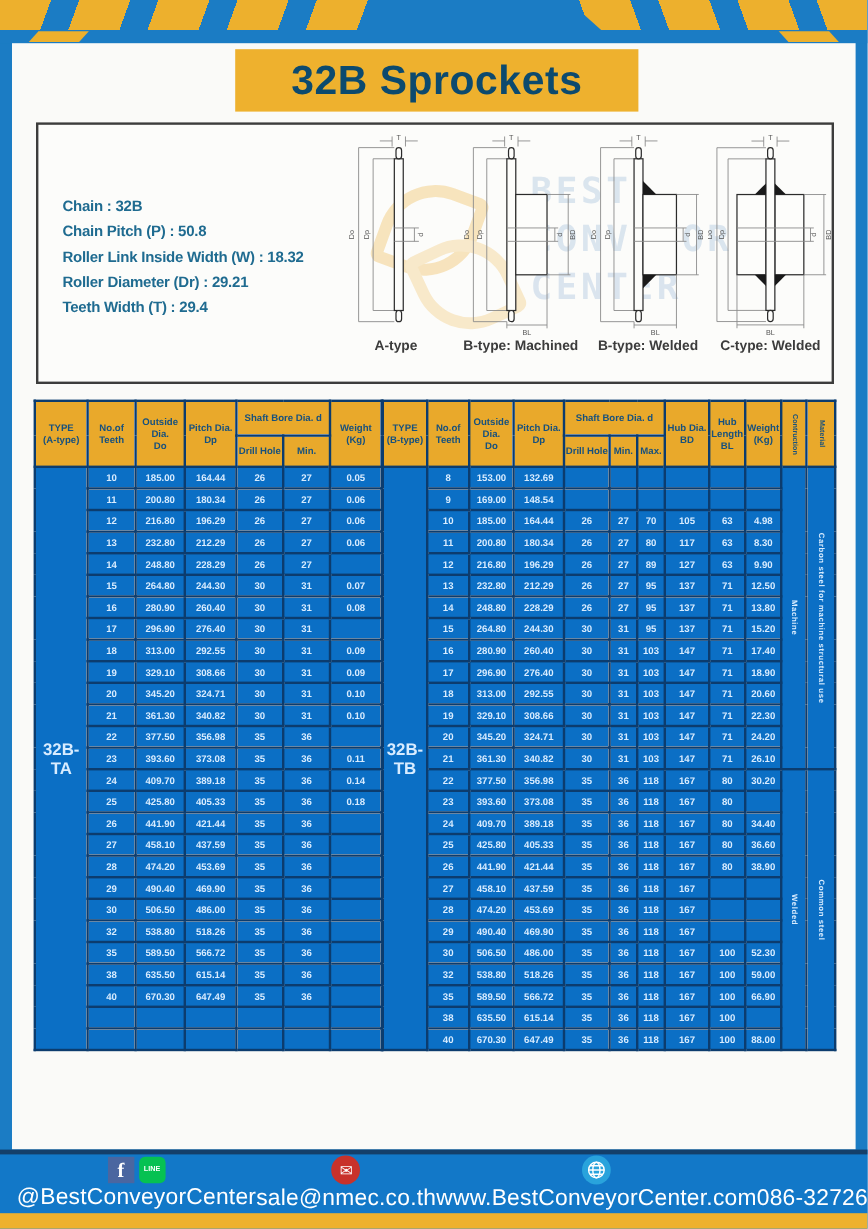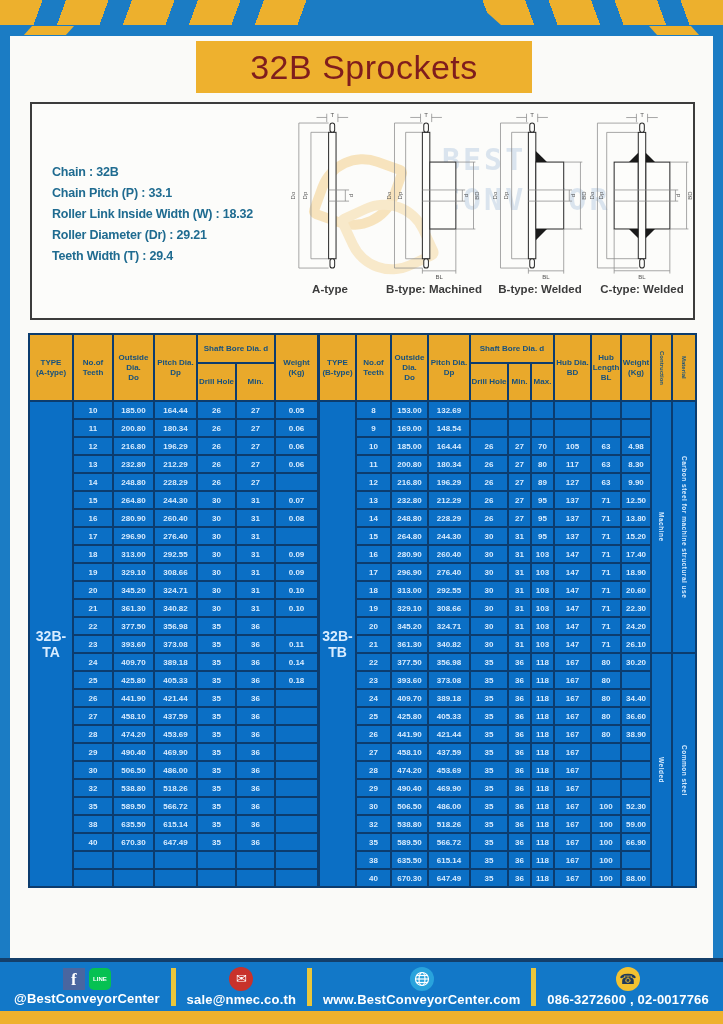--- a/index.html
+++ b/index.html
@@ -12,21 +12,21 @@
   .stripes.left  { left:0; width:330px; clip-path:polygon(0 0,100% 0,calc(100% - 28px) 100%,0 100%); }
   .stripes.right { right:0; width:250px; transform:scaleX(-1); clip-path:polygon(0 0,100% 0,calc(100% - 28px) 100%,0 100%); }
   .mini-slash { position:absolute; top:26px; width:42px; height:9px; background:#edb02d; transform:skewX(-42deg); }
   .mini-slash.l { left:28px; } .mini-slash.r { right:28px; transform:skewX(42deg); }
 
   
   .content { position:absolute; top:36px; left:10px; right:10px; bottom:66px; background:#fafaf8; }
 
   .title-banner { position:absolute; left:186px; top:5px; width:336px; height:52px; background:#eeb12e;
                   display:flex; align-items:center; justify-content:center; }
-  .title-banner span { font-size:34px; font-weight:normal; color:#7f1d1d; letter-spacing:.5px; }
+  .title-banner span { font-size:34px; font-weight:bold; color:#0c4a6e; letter-spacing:.5px; }
 
   
   .diagram-box { position:absolute; left:20px; top:66px; width:665px; height:218px;
                  border:2px solid #3c3c3c; background:#fcfcfa; overflow:hidden; }
   .spec-block { position:absolute; left:20px; top:58px; z-index:3; }
   .spec-line { font-size:12.5px; font-weight:bold; color:#1f6b90; line-height:21px; letter-spacing:-.2px; white-space:nowrap; }
 
   .watermark { position:absolute; left:280px; top:28px; width:300px; height:180px; z-index:1; opacity:.40; }
   .wm-shape { position:absolute; left:6px; top:10px; width:120px; height:150px; }
   .wm-petal { position:absolute; border:10px solid #f0c063; border-radius:60% 10% 60% 10%; width:80px; height:80px; }
@@ -45,33 +45,33 @@
 
   
   .tables-region { position:absolute; top:297px; left:18px; }
   table.spec-table { border-collapse:collapse; table-layout:fixed; position:absolute; top:0; }
   table.spec-table.tleft  { left:0;   width:289px; }
   table.spec-table.tright { left:290px; width:379px; }
   .spec-table th, .spec-table td { border:2px solid #0c3c6e; text-align:center; vertical-align:middle;
         overflow:hidden; padding:0; }
   .spec-table th { background:#e9a92b; color:#17517e; font-size:8px; font-weight:bold; white-space:pre-line; line-height:1.25; }
   .spec-table thead tr:first-child th { height:29px; }
-  .spec-table thead tr:last-child th { height:38px; }
+  .spec-table thead tr:last-child th { height:26px; }
   .spec-table td { background:#0b6fc5; color:#d8ecff; font-size:8px; font-weight:bold; height:18px; }
   .spec-table td.type-col { font-size:14px; }
   .spec-table td.vert-col, .spec-table th.th-vert { writing-mode:vertical-rl; font-size:6.5px; letter-spacing:.5px; padding:2px 0; }
   .spec-table th.th-vert { font-size:6px; letter-spacing:0; line-height:1; }
 
   
   .footer-bar { position:absolute; bottom:13px; left:0; width:723px; height:53px; background:#1278c8;
                 border-top:4px solid #143f6a; display:flex; align-items:center; justify-content:space-between;
                 padding:0 14px; }
   .footer-item { display:flex; flex-direction:column; align-items:center; justify-content:center; gap:1px; }
   .footer-icons { display:flex; gap:4px; align-items:center; }
-  .footer-text { color:#ffffff; font-weight:bold; font-size:13px; letter-spacing:.2px; white-space:nowrap; }
+  .footer-text { color:#ffffff; font-weight:normal; font-size:19px; letter-spacing:.2px; white-space:nowrap; }
   .divider { width:5px; height:38px; background:#e9c63a; }
   .icon-fb { width:22px; height:22px; background:#4a66a0; color:#fff; font-weight:bold; font-size:17px;
              display:flex; align-items:flex-end; justify-content:center; font-family:"Liberation Serif",serif; }
   .icon-line { width:22px; height:22px; background:#06c152; border-radius:5px; color:#fff; font-weight:bold;
                font-size:6px; display:flex; align-items:center; justify-content:center; }
   .icon-mail { width:24px; height:24px; background:#c8322b; border-radius:50%; color:#fff; font-size:13px;
                display:flex; align-items:center; justify-content:center; }
   .icon-globe { width:24px; height:24px; background:#29a3dc; border-radius:50%; display:flex; align-items:center; justify-content:center; }
   .icon-phone { width:24px; height:24px; background:#f2c230; border-radius:50%; color:#1e3a5c; font-size:14px;
                 display:flex; align-items:center; justify-content:center; }
@@ -96,26 +96,27 @@
   <div class="diagram-box">
 
     <div class="watermark">
       <div class="wm-shape">
         <div class="wm-petal a"></div>
           <div class="wm-petal b"></div>
       </div>
       <div class="wm-text">
         <div>BEST</div>
         <div>CONVEYOR</div>
+        <div>CENTER</div>
       </div>
     </div>
 
     <div class="spec-block">
       <div class="spec-line">Chain : 32B</div>
-      <div class="spec-line">Chain Pitch (P) : 33.1</div>
+      <div class="spec-line">Chain Pitch (P) : 50.8</div>
       <div class="spec-line">Roller Link Inside Width (W) : 18.32</div>
       <div class="spec-line">Roller Diameter (Dr) : 29.21</div>
       <div class="spec-line">Teeth Width (T) : 29.4</div>
     </div>
 
     <div class="diagram" style="left:352px; width:100px;">
       <svg width="100" height="172" viewBox="0 0 105 185">
         <line class="dg-dim" x1="38" y1="4" x2="38" y2="13"></line>
           <line class="dg-dim" x1="50" y1="4" x2="50" y2="13"></line>
         <line class="dg-dim" x1="27" y1="8" x2="38" y2="8"></line>

